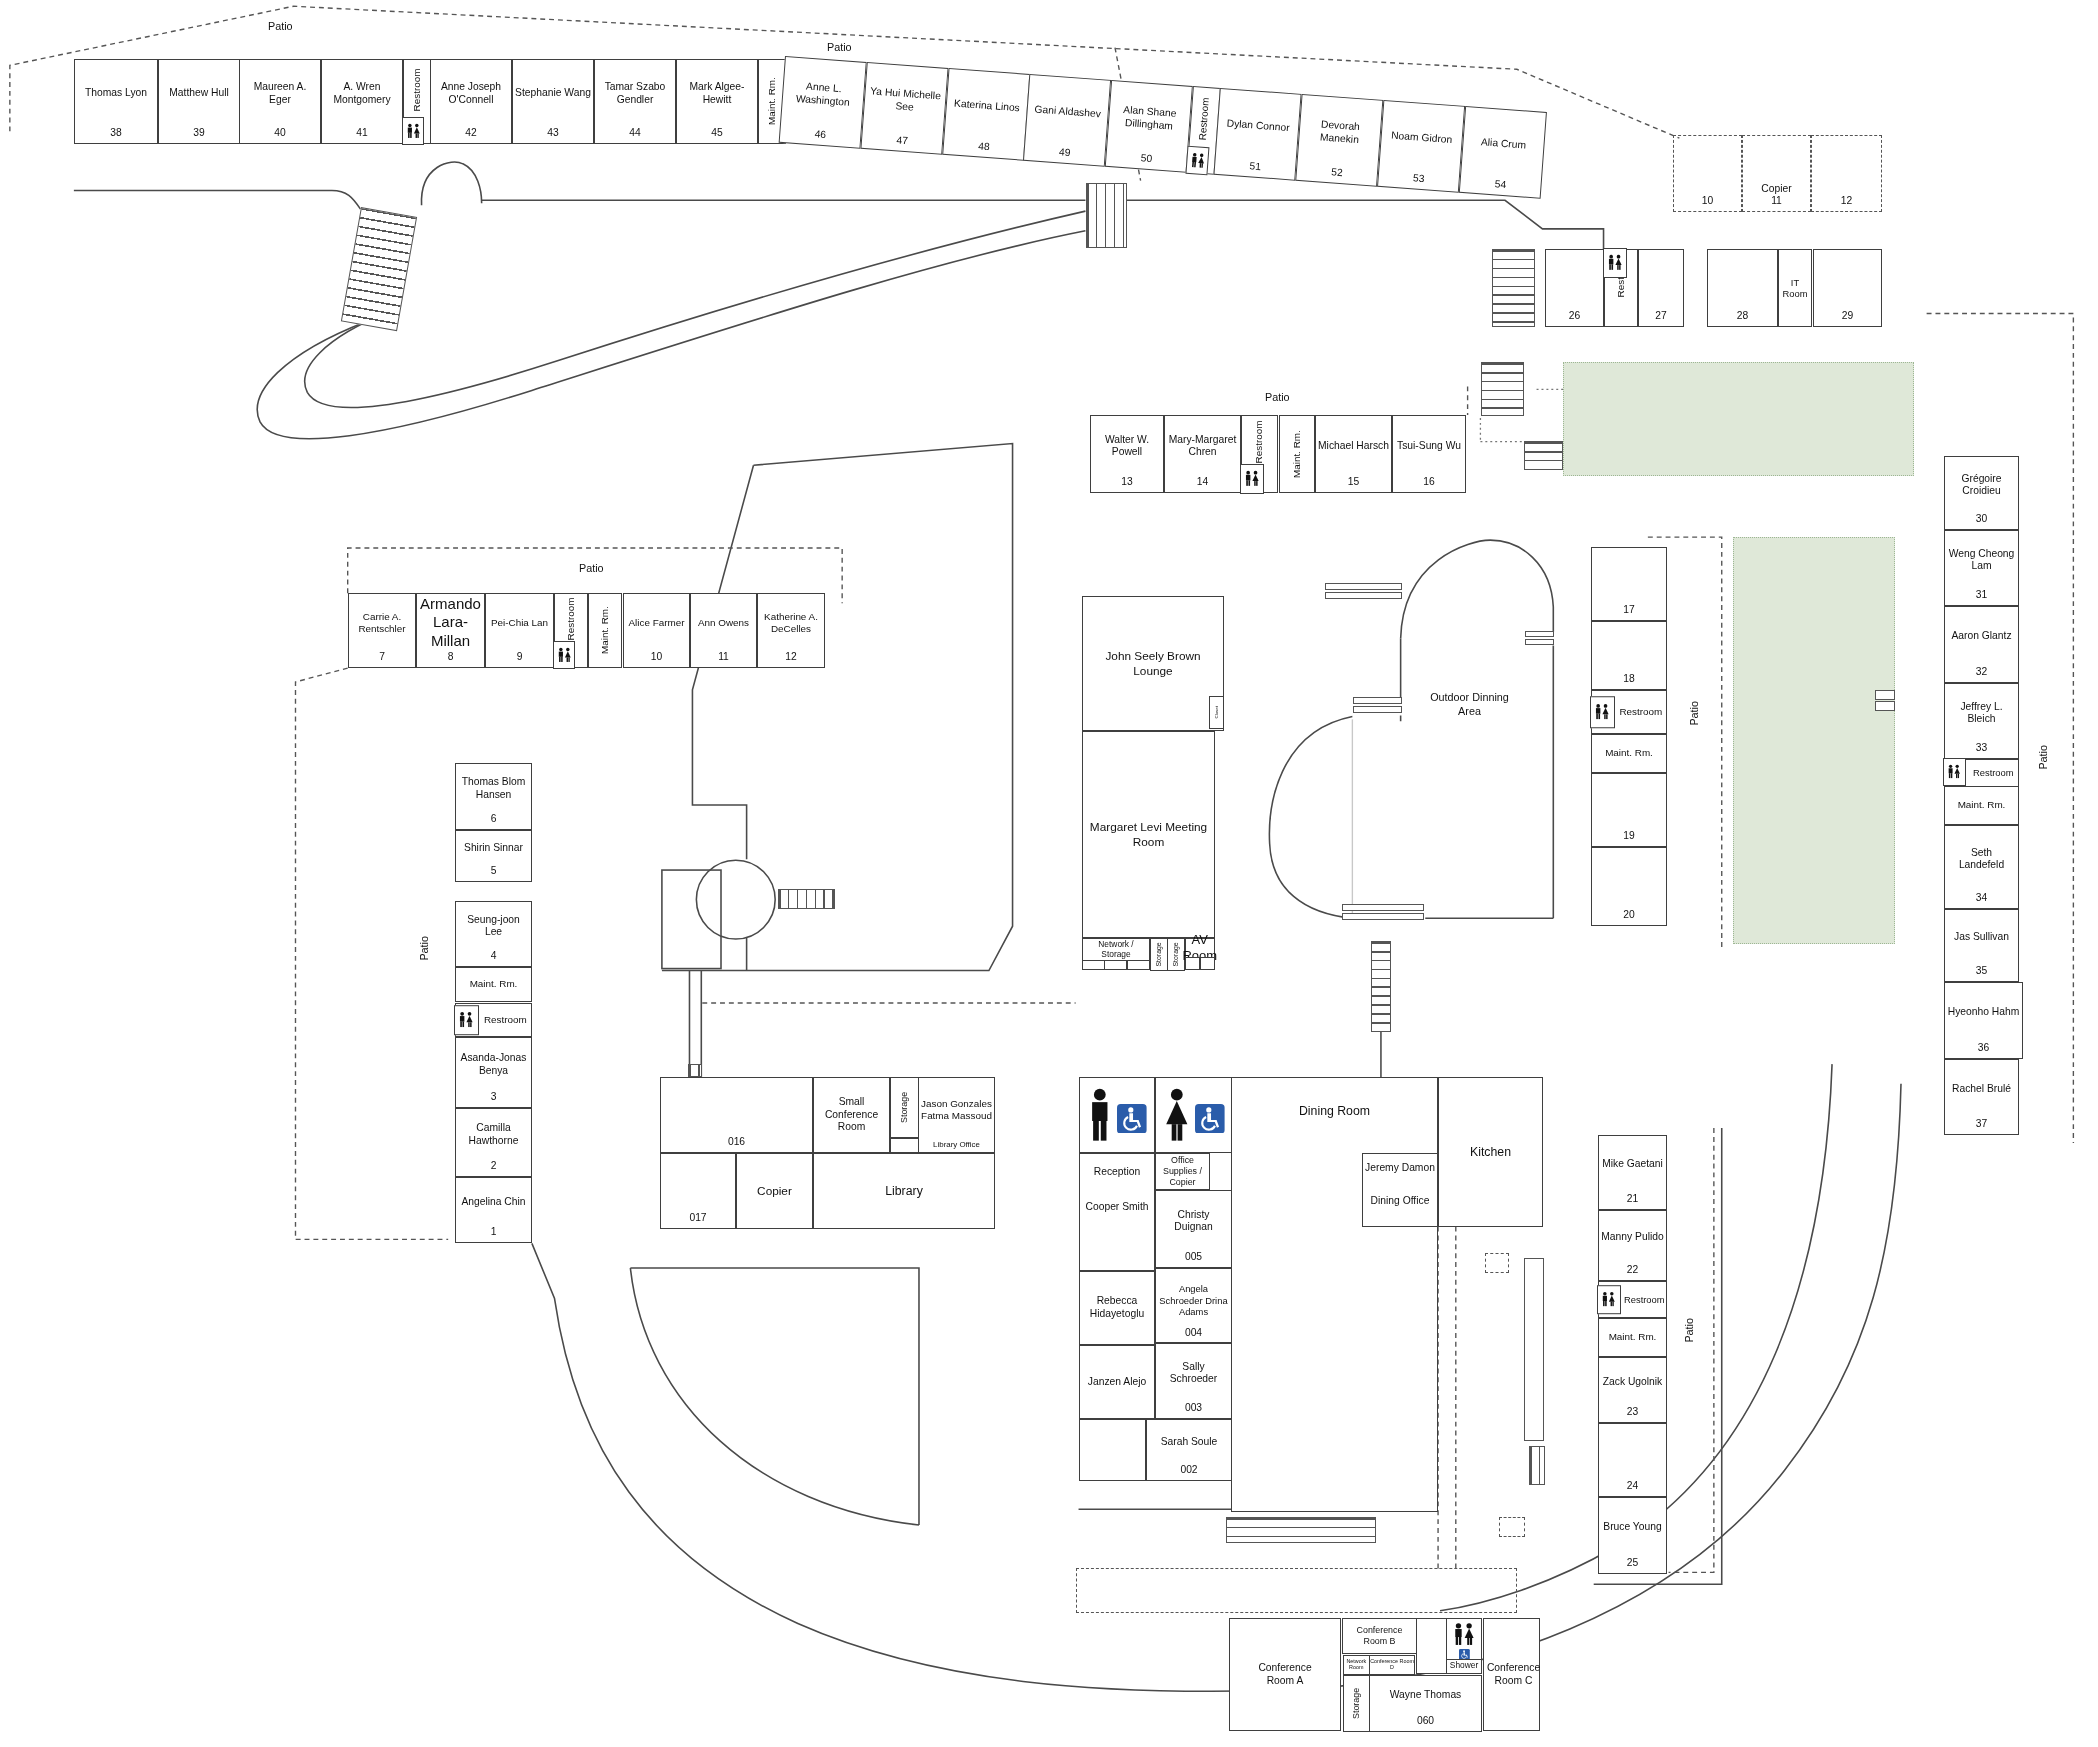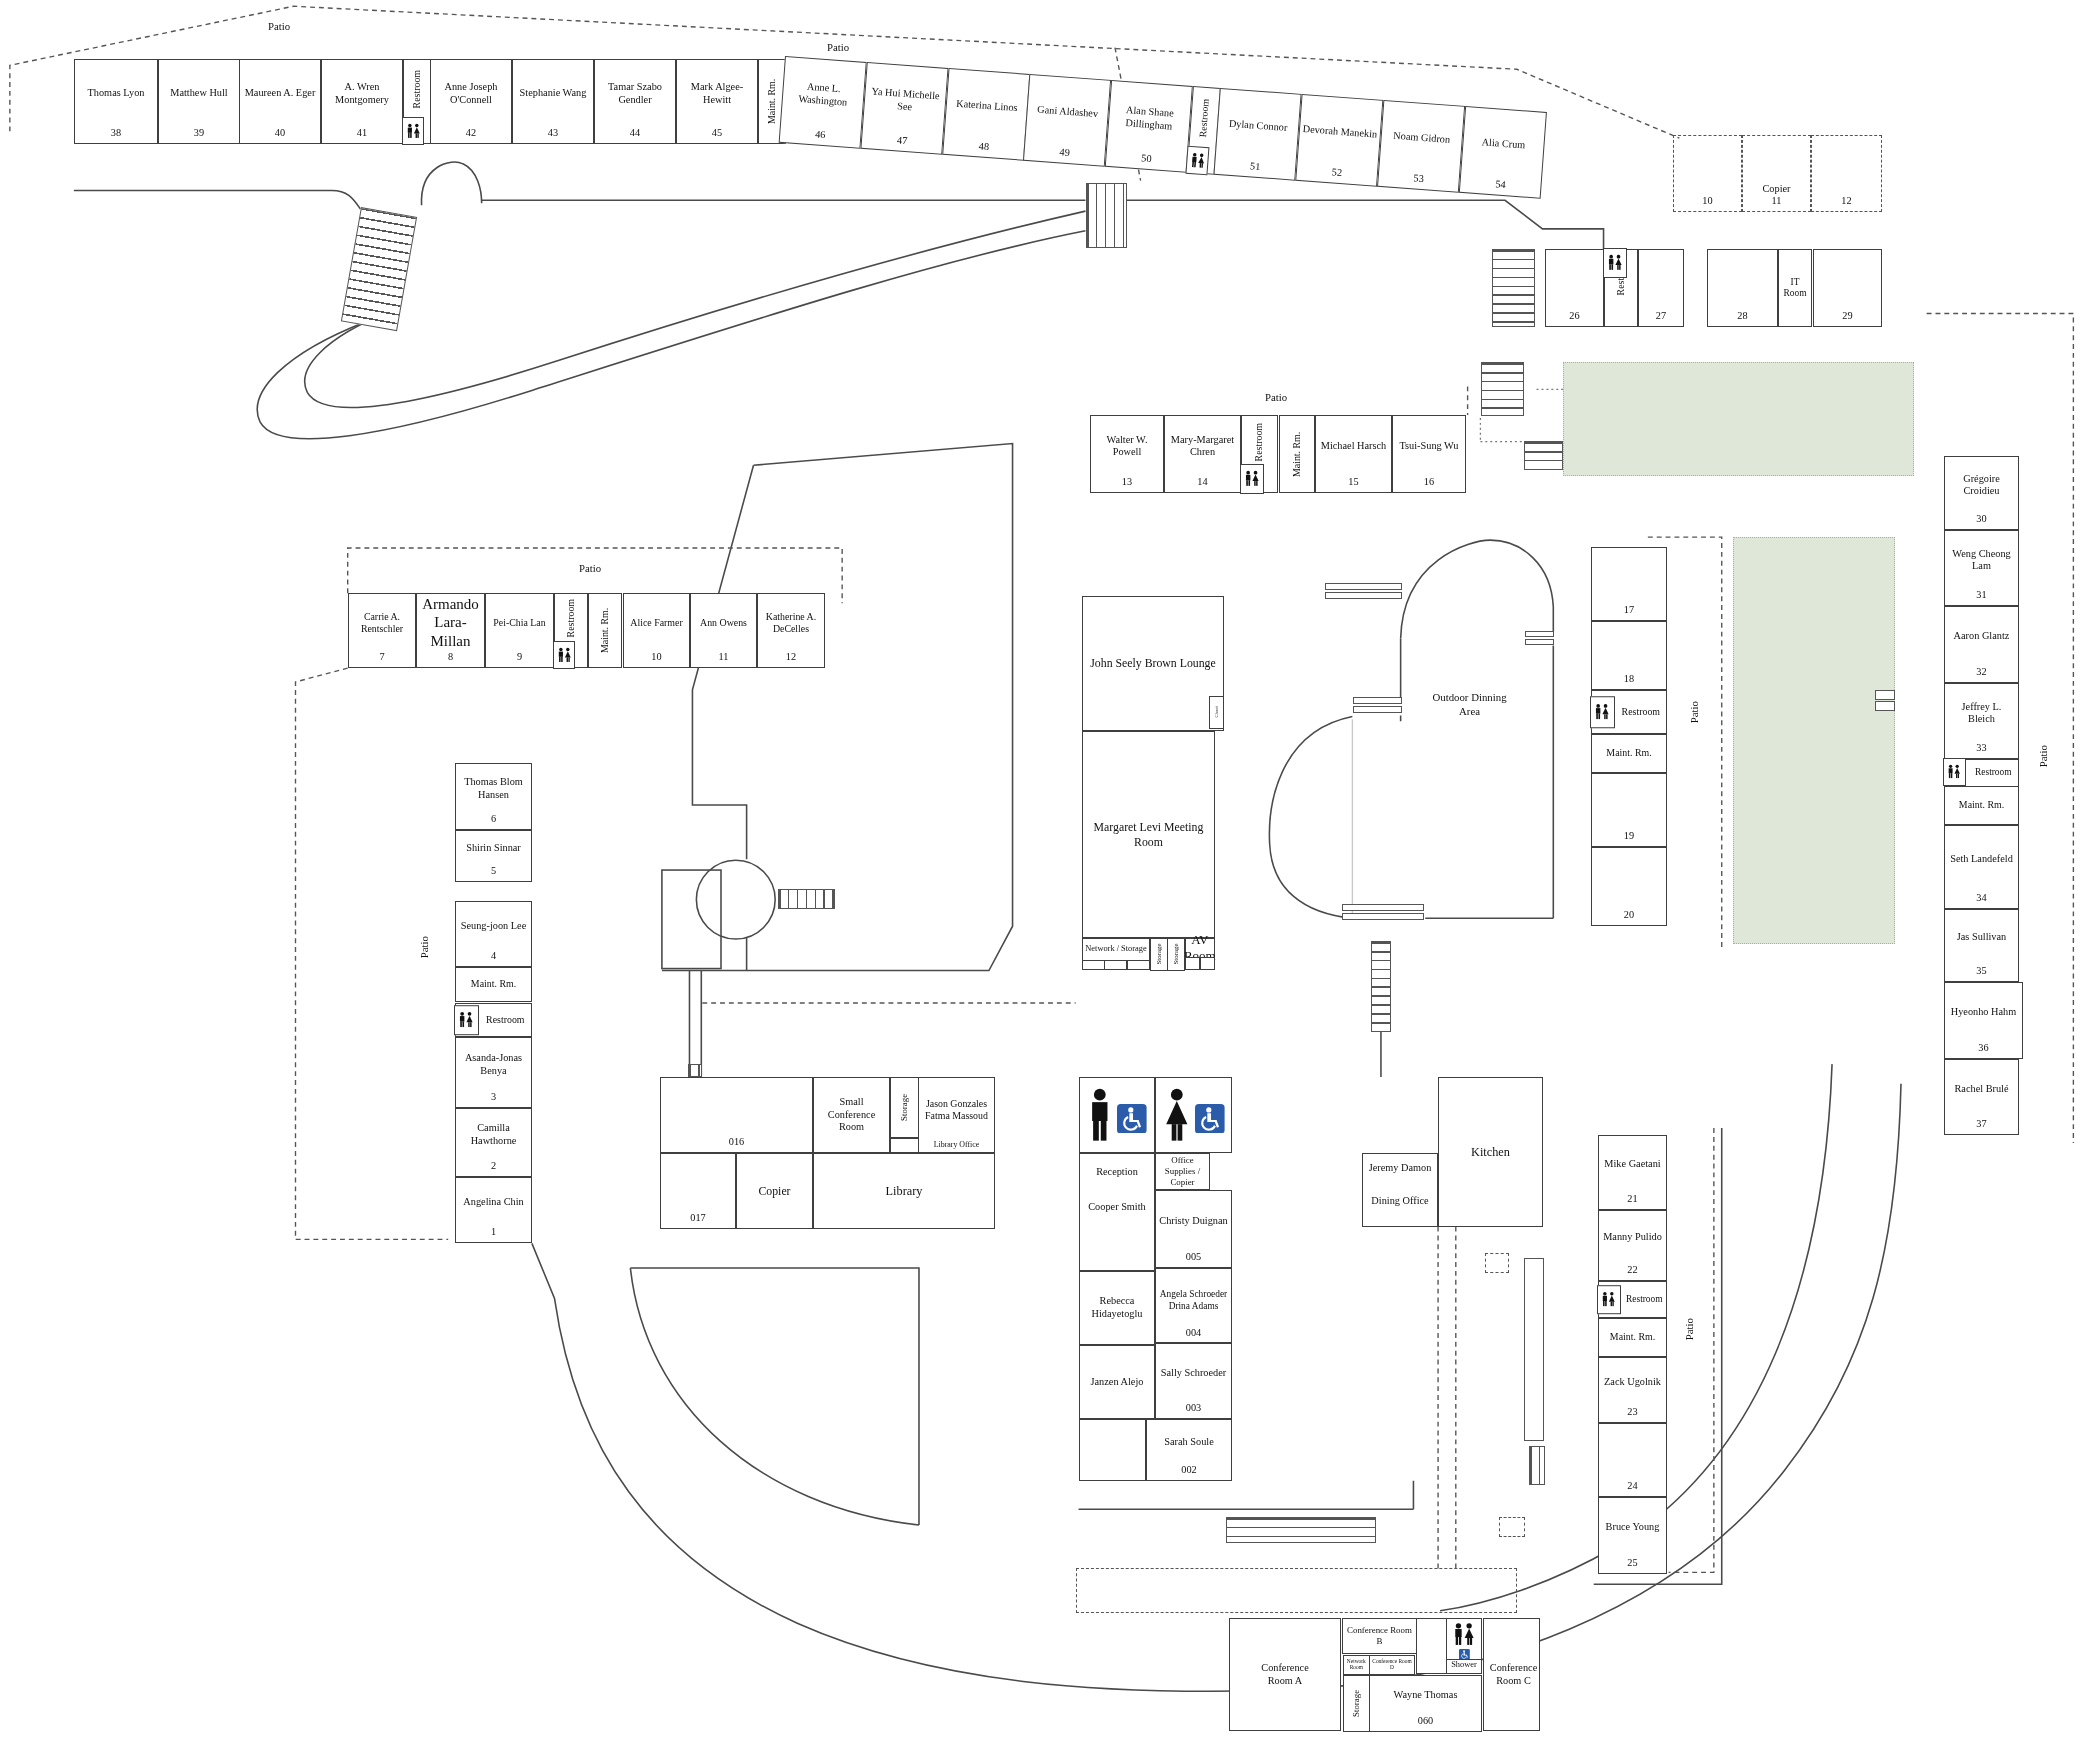--- a/index.html
+++ b/index.html
@@ -1,17 +1,17 @@
 <!DOCTYPE html>
 <html><head>
 <meta charset="utf-8">
 <style>
   html,body{margin:0;padding:0;background:#fff;}
   #plan{position:relative;width:2098px;height:1748px;background:#fff;overflow:hidden;
-        font-family:Liberation Serif, serif;color:#111;}
+        font-family:Liberation Sans, sans-serif;color:#111;}
   #geo{position:absolute;left:0;top:0;width:2098px;height:1748px;}
   .room{position:absolute;border:1.6px solid #3f3f3f;background:#fff;box-sizing:border-box;
         font-size:10.3px;text-align:center;line-height:1.22;}
   .room.dashedroom{border:1.4px dashed #555;background:transparent;}
   .rname{position:absolute;left:2px;right:2px;top:3.9px;bottom:19.7px;display:flex;align-items:center;justify-content:center;}
   .rname.full{bottom:3.9px;}
   .rnum{position:absolute;left:0;right:0;bottom:3px;}
   .low{position:absolute;left:0;right:0;bottom:15.8px;}
   .vcenter{position:absolute;inset:0;display:flex;align-items:center;justify-content:center;
            writing-mode:vertical-rl;transform:rotate(180deg);font-size:9.9px;}
@@ -558,20 +558,23 @@
       <div class="vcenter" style="font-size:6.9px">Storage</div>
     </div>
 <div class="room" style="left:1185px;top:938px;width:29.6px;height:19.7px">
       <div class="rname full" style="font-size:13px">AV Room</div>
     </div>
 <div class="room" style="left:1185px;top:957px;width:14.8px;height:12.8px"></div>
 <div class="room" style="left:1200px;top:957px;width:14.8px;height:12.8px"></div>
 
 <div style="position:absolute;left:1428px;top:690px;width:83px;text-align:center;font-size:10.8px;line-height:1.3">Outdoor Dinning Area</div>
 
+<div class="room" style="left:1231px;top:1077px;width:207px;height:435px">
+      <div style="position:absolute;left:0;right:0;top:25.6px;font-size:12.3px">Dining Room</div>
+    </div>
 <div class="room" style="left:1438px;top:1077px;width:105px;height:150px">
       <div class="rname full" style="font-size:12.3px">Kitchen</div>
     </div>
 <div class="room" style="left:1362px;top:1153px;width:76px;height:74px">
   <div style="position:absolute;left:0;right:0;top:7.9px">Jeremy Damon</div>
   <div style="position:absolute;left:0;right:0;top:41px">Dining Office</div>
 </div>
 <div class="room" style="left:1079px;top:1077px;width:76px;height:76px">
   <svg class="figs" style="position:absolute;left:6.9px;top:9.9px" width="25.6" height="55" viewBox="0 0 13 28">
         <circle cx="6.5" cy="3.4" r="3"></circle>

